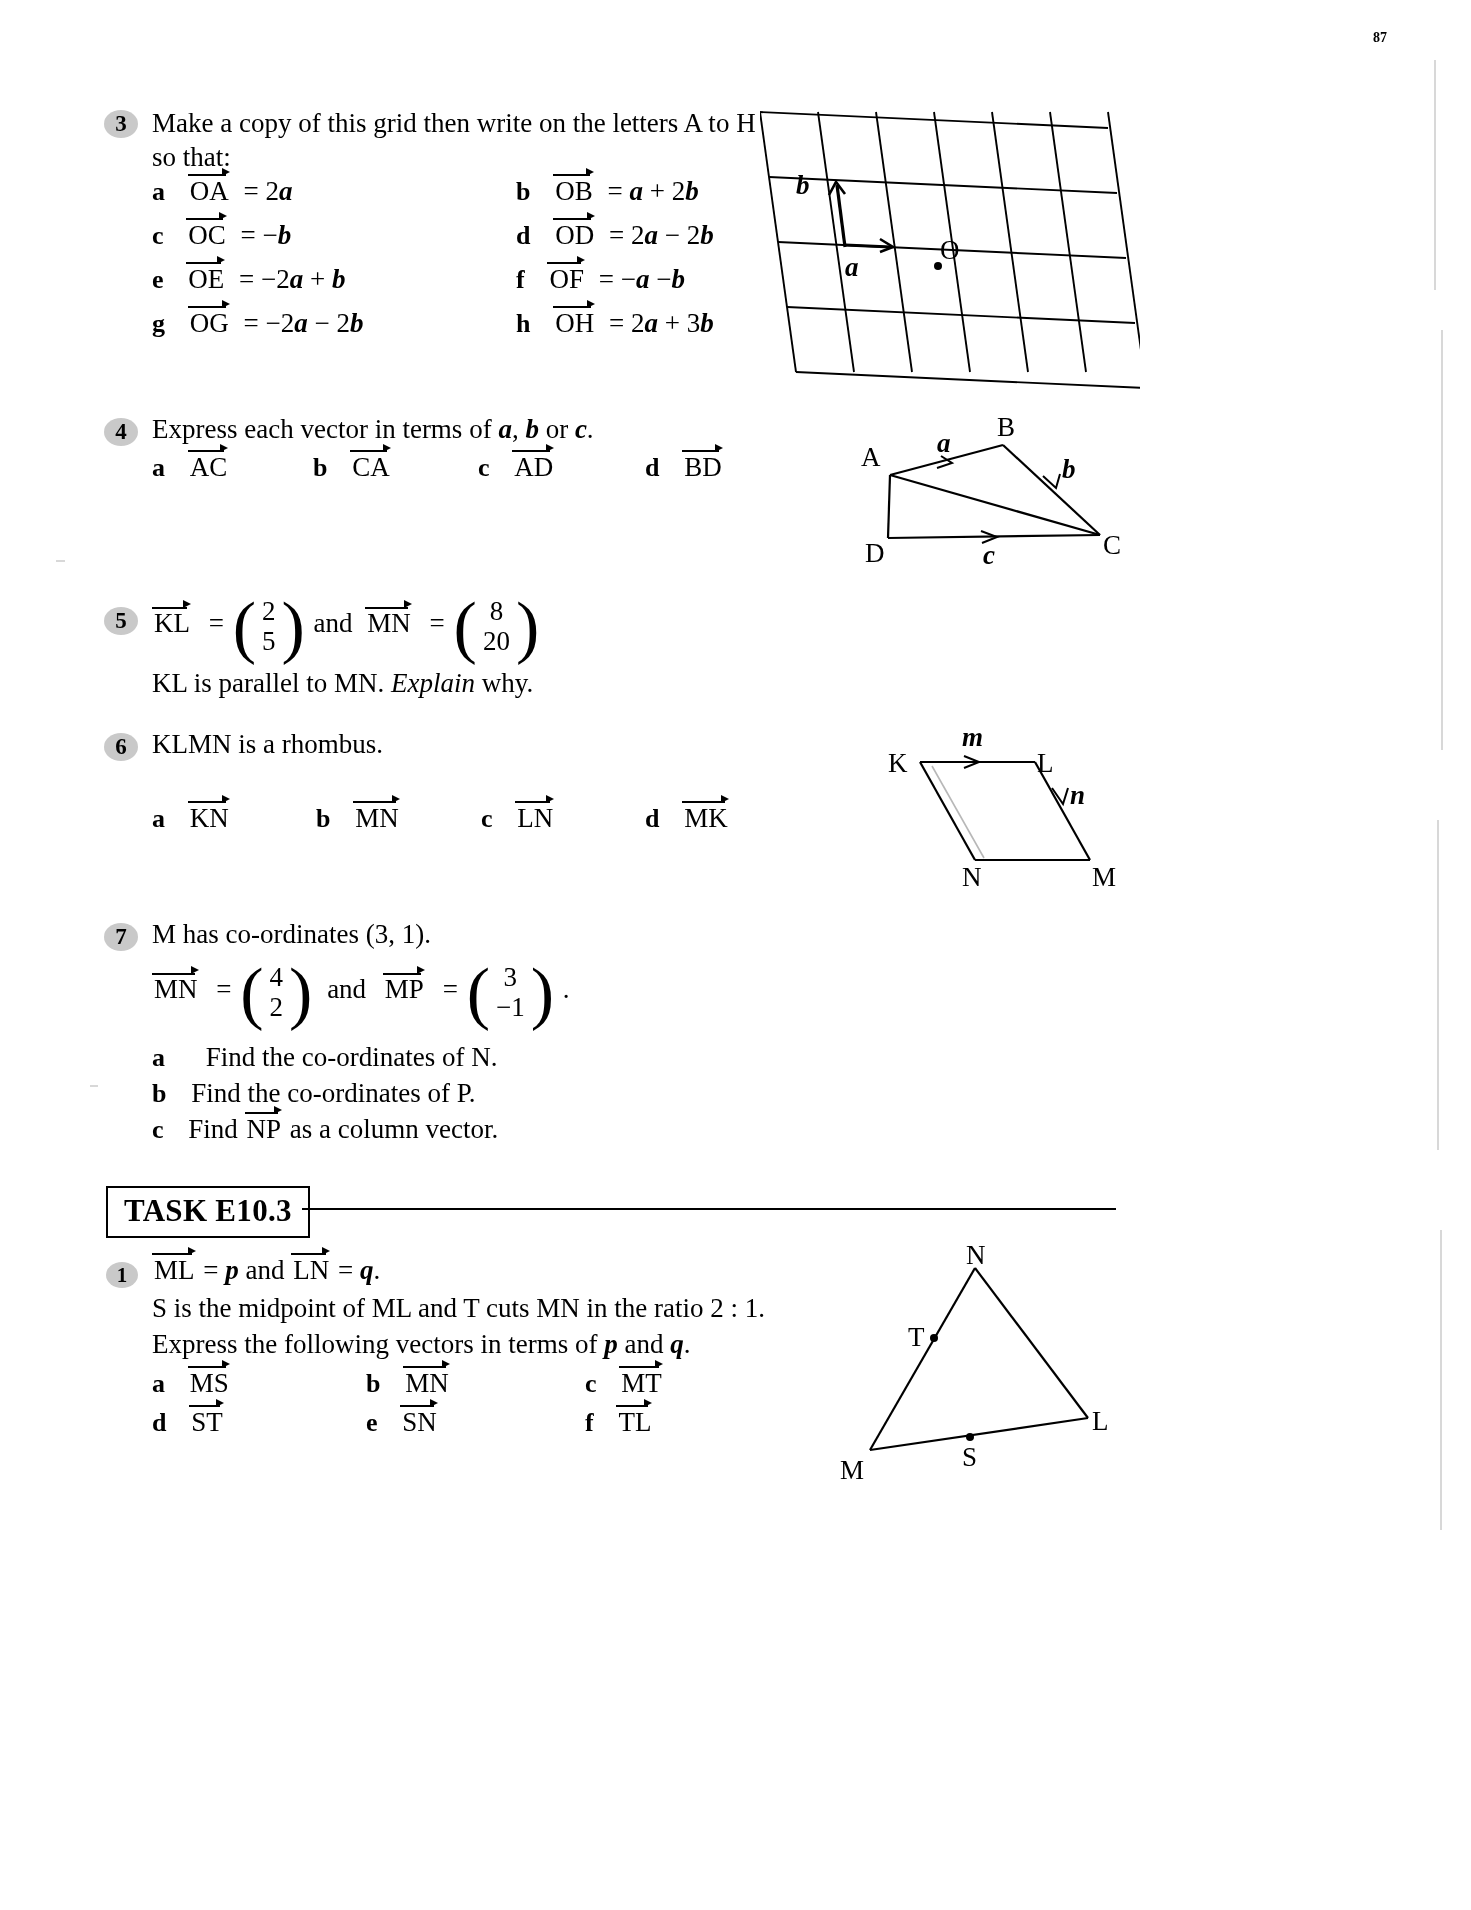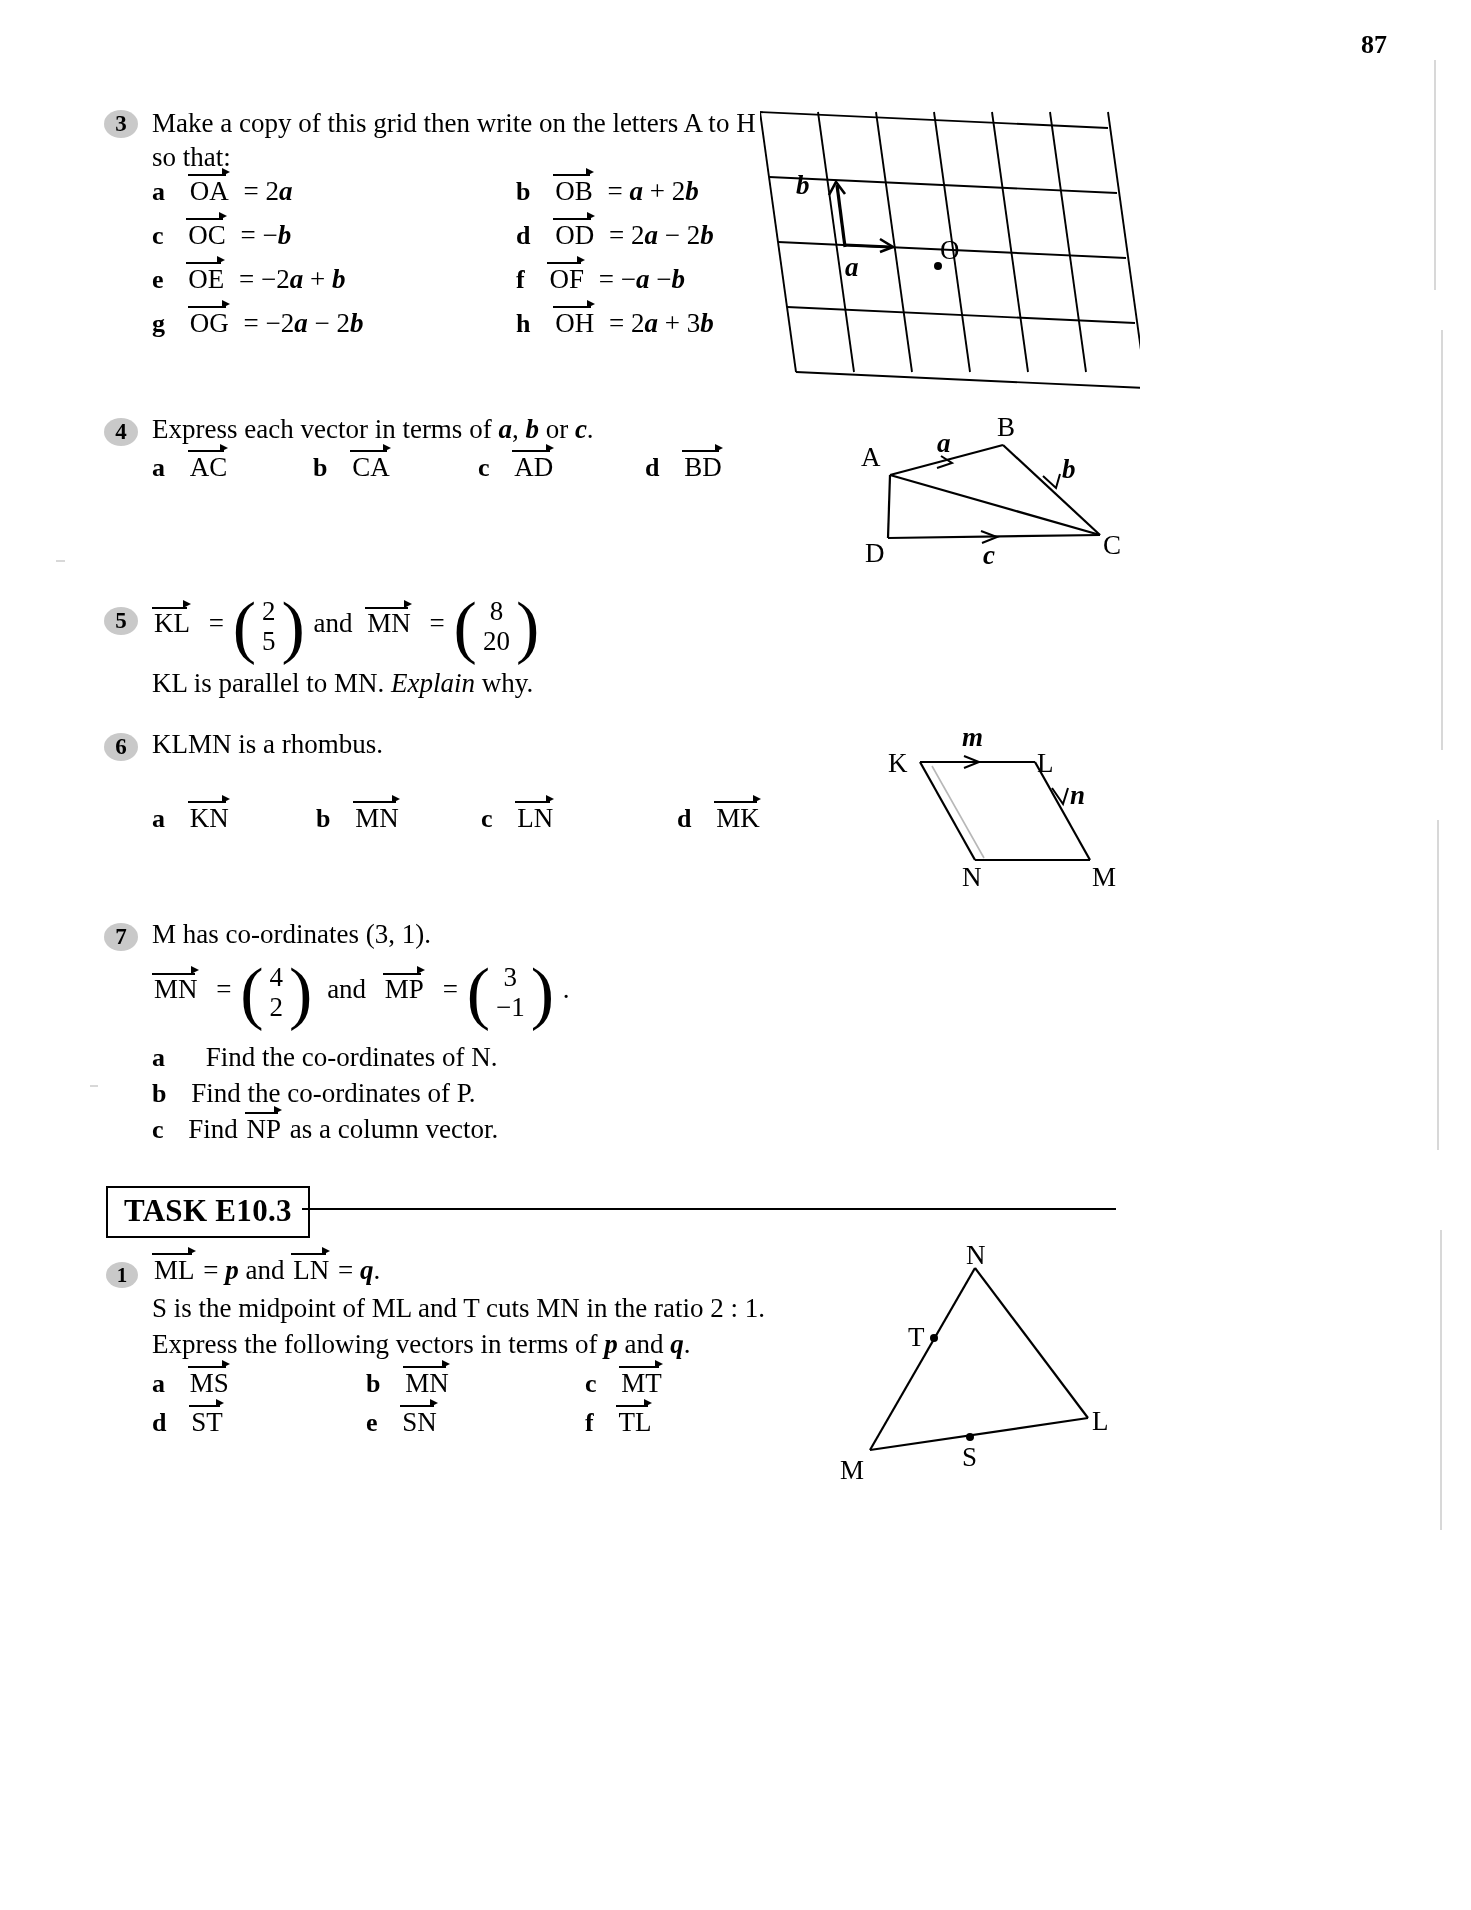--- a/index.html
+++ b/index.html
@@ -1,20 +1,20 @@
 <!DOCTYPE html>
 <html><head>
 <meta charset="utf-8">
 <style>
   html,body{margin:0;padding:0;background:#ffffff;}
   body{width:1471px;height:1910px;position:relative;font-family:"Liberation Serif",serif;color:#000;}
   .page{position:absolute;inset:0;background:#fff;overflow:hidden;}
 
   
-  .pageno{position:absolute;right:84px;top:30px;font-size:26px;font-weight:bold;font-family:"Liberation Serif",serif;}
+  .pageno{position:absolute;right:84px;top:30px;font-size:14px;font-weight:bold;font-family:"Liberation Serif",serif;}
 
   
   .qnum{
     position:absolute;width:34px;height:28px;border-radius:50%;
     background:#c9c9c9;color:#000;font-weight:bold;font-size:23px;
     display:flex;align-items:center;justify-content:center;
     font-family:"Liberation Serif",serif;
   }
   .qnum.small{width:32px;height:26px;font-size:21px;}
 
@@ -241,21 +241,21 @@
     <span class="vec" style="margin-left:16px;"><span class="lbl">KN</span></span>
   </div>
   <div class="row" style="left:316px;top:803px;">
     <span class="itemlab">b</span>
     <span class="vec" style="margin-left:16px;"><span class="lbl">MN</span></span>
   </div>
   <div class="row" style="left:481px;top:803px;">
     <span class="itemlab">c</span>
     <span class="vec" style="margin-left:16px;"><span class="lbl">LN</span></span>
   </div>
-  <div class="row" style="left:645px;top:803px;margin-left:32px;">
+  <div class="row" style="left:645px;top:803px;">
     <span class="itemlab">d</span>
     <span class="vec" style="margin-left:16px;"><span class="lbl">MK</span></span>
   </div>
 
   <div class="dgm" style="left:880px;top:740px;width:240px;height:150px;">
     <svg width="240" height="150" viewBox="0 0 240 150">
       <g stroke="#000" stroke-width="2.2" fill="none">
 
         <line x1="40" y1="22" x2="155" y2="22"></line>
         <line x1="155" y1="22" x2="210" y2="120"></line>

